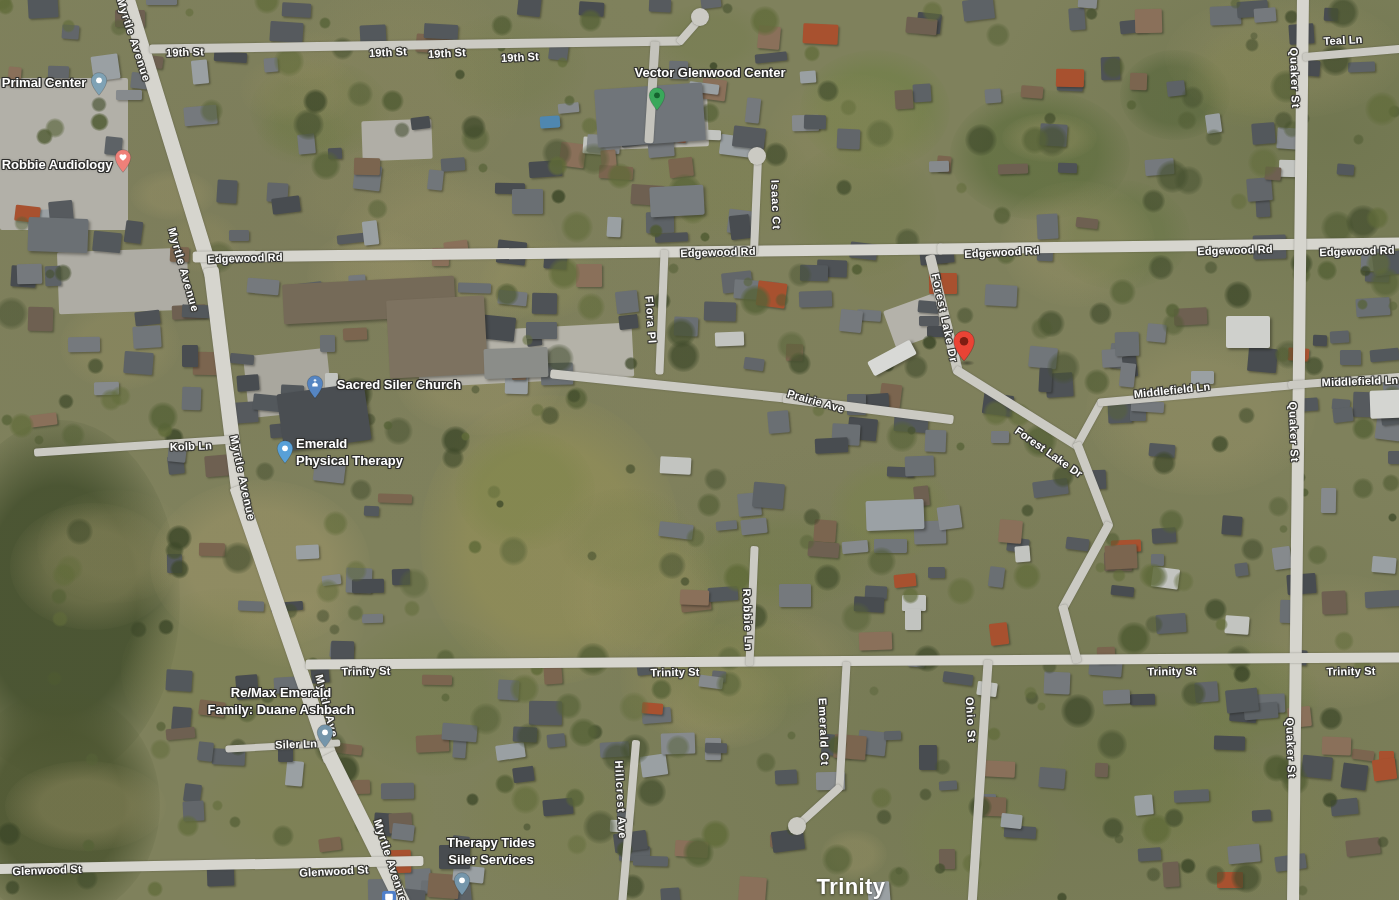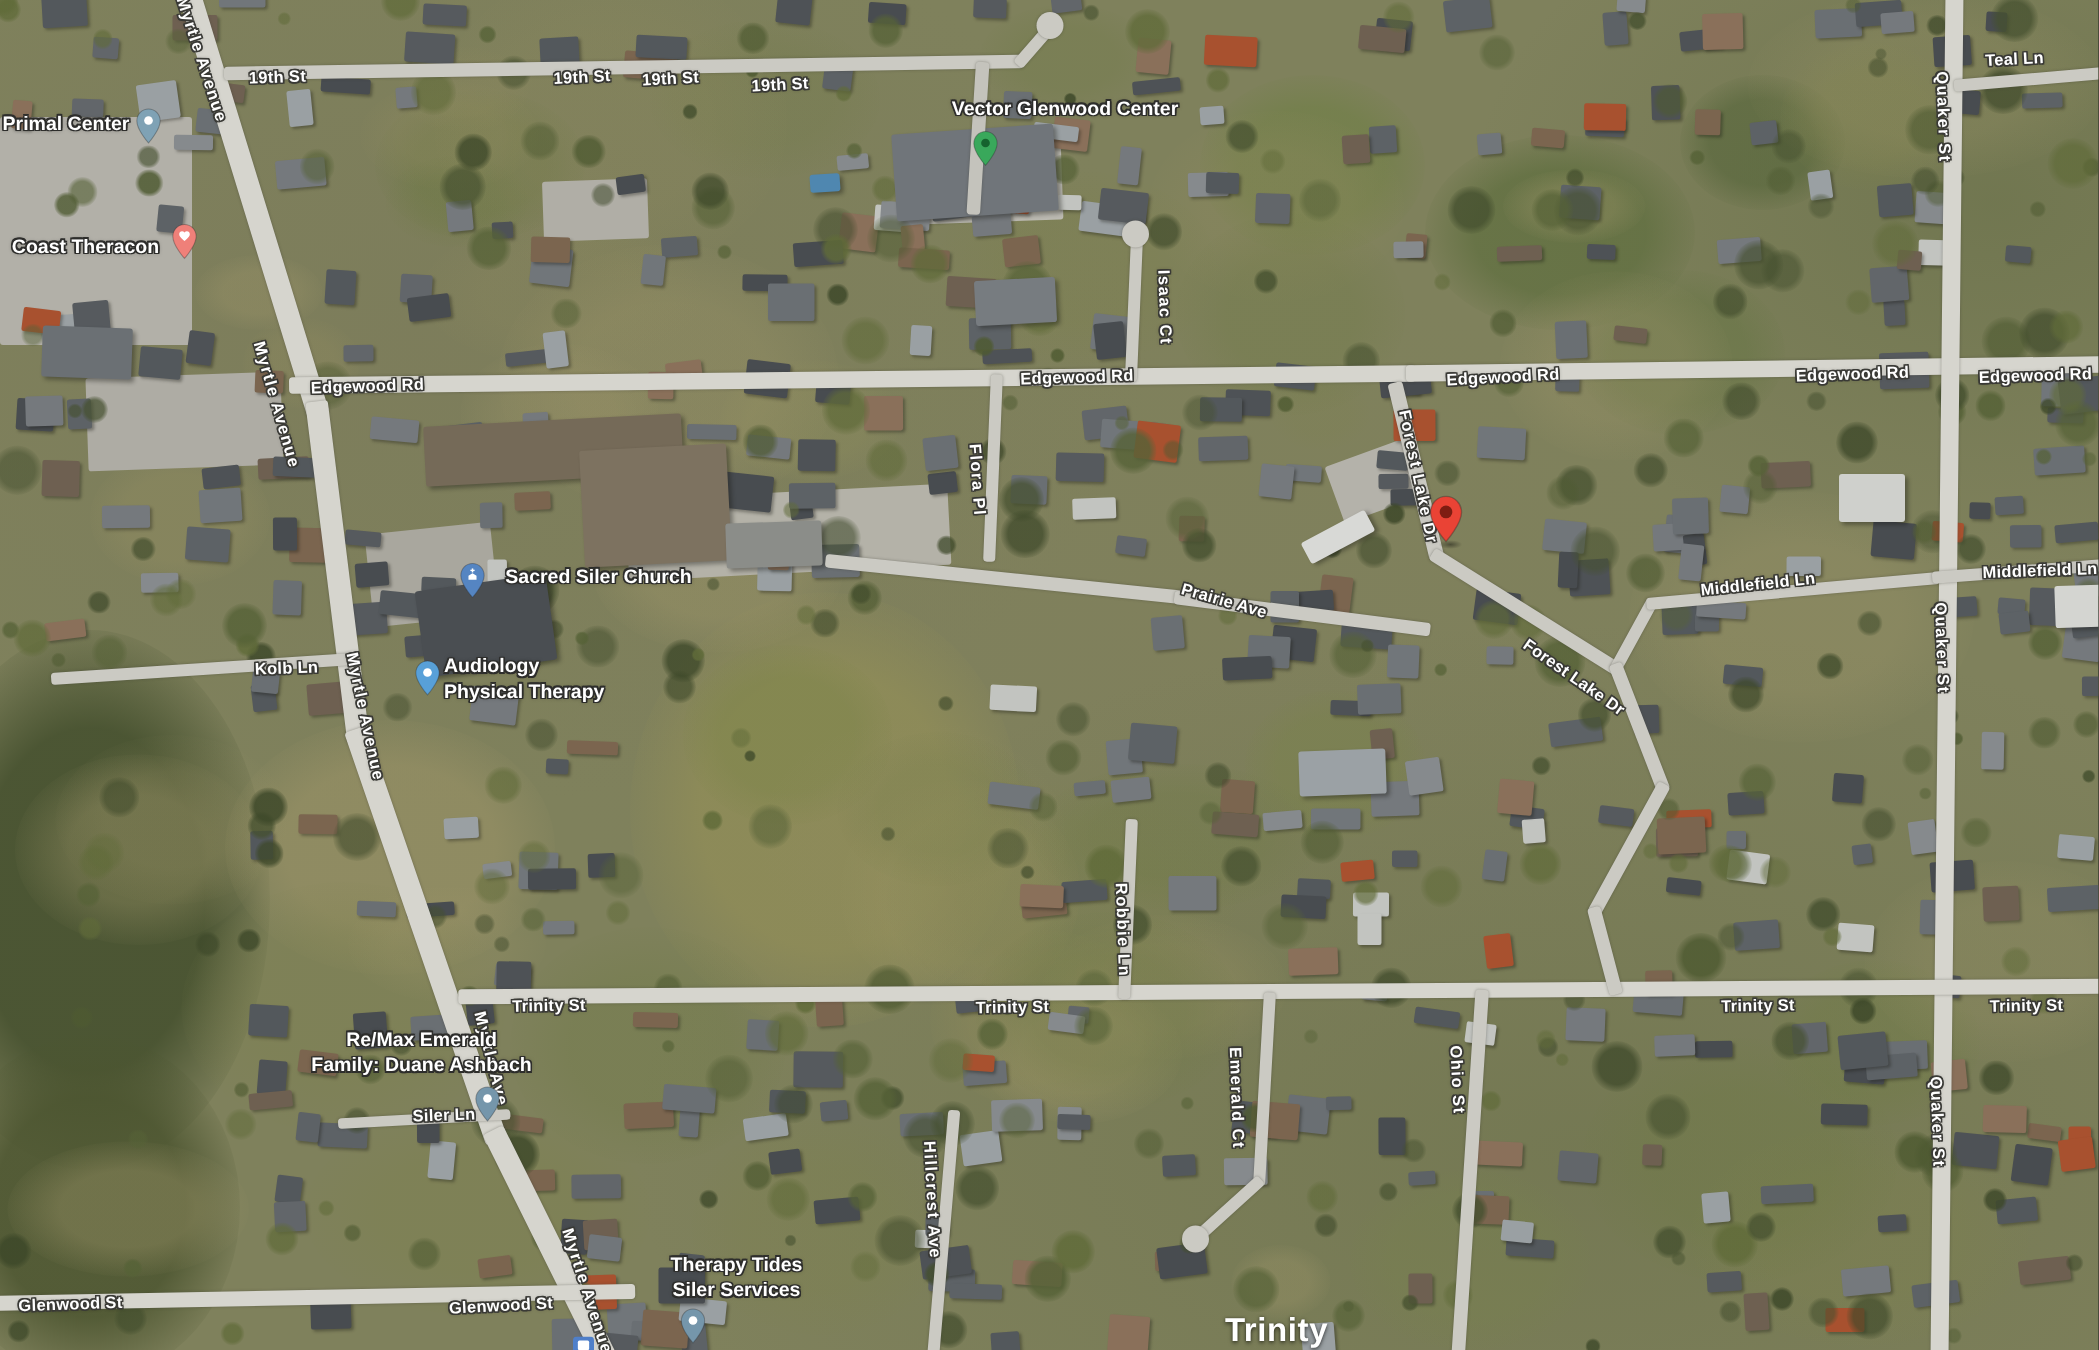--- a/index.html
+++ b/index.html
@@ -966,21 +966,21 @@
     </div>
   <div id="pois" class="layer">
       <div class="poi-label" style="left: 44px; top: 82px;">
         <div>Primal Center</div>
       </div>
       <div class="marker" style="left: 99px; top: 96px;"><svg width="17" height="24" viewBox="0 0 24 34">
           <path d="M12 1C5.9 1 1 5.9 1 12.2 1 20.6 12 33 12 33s11-12.4 11-20.8C23 5.9 18.1 1 12 1z" fill="#7fa2b5" stroke="rgba(40,40,40,.35)" stroke-width="1"></path>
           <circle cx="12" cy="11.8" r="4.1" fill="#fff"></circle>
         </svg></div>
       <div class="poi-label" style="left: 57px; top: 164px;">
-        <div>Coast Theracon</div>
+        <div>Robbie Audiology</div>
       </div>
       <div class="marker" style="left: 123px; top: 173px;"><svg width="17" height="24" viewBox="0 0 24 34">
           <path d="M12 1C5.9 1 1 5.9 1 12.2 1 20.6 12 33 12 33s11-12.4 11-20.8C23 5.9 18.1 1 12 1z" fill="#ef8079" stroke="rgba(40,40,40,.35)" stroke-width="1"></path>
           <path d="M12 16.6l-.9-.8C8.5 13.5 7 12 7 10.1 7 8.6 8.2 7.4 9.7 7.4c.9 0 1.7.4 2.3 1.1.6-.7 1.4-1.1 2.3-1.1 1.5 0 2.7 1.2 2.7 2.7 0 1.9-1.5 3.4-4.1 5.7l-.9.8z" fill="#fff"></path>
         </svg></div>
       <div class="poi-label" style="left: 710px; top: 72px;">
         <div>Vector Glenwood Center</div>
       </div>
       <div class="marker" style="left: 657px; top: 111px;"><svg width="17" height="24" viewBox="0 0 24 34">
           <path d="M12 1C5.9 1 1 5.9 1 12.2 1 20.6 12 33 12 33s11-12.4 11-20.8C23 5.9 18.1 1 12 1z" fill="#39a85b" stroke="rgba(40,40,40,.35)" stroke-width="1"></path>
@@ -989,21 +989,21 @@
       <div class="poi-label" style="left: 399px; top: 384px;">
         <div>Sacred Siler Church</div>
       </div>
       <div class="marker" style="left: 315px; top: 399px;"><svg width="17" height="24" viewBox="0 0 24 34">
           <path d="M12 1C5.9 1 1 5.9 1 12.2 1 20.6 12 33 12 33s11-12.4 11-20.8C23 5.9 18.1 1 12 1z" fill="#5585c2" stroke="rgba(40,40,40,.35)" stroke-width="1"></path>
           <rect x="11.3" y="5.6" width="1.4" height="3.8" fill="#fff"></rect>
           <rect x="10" y="6.8" width="4" height="1.3" fill="#fff"></rect>
           <path d="M8.2 16.4v-3.8l3.8-2.4 3.8 2.4v3.8z" fill="#fff"></path>
         </svg></div>
       <div class="poi-label left" style="left: 296px; top: 452px;">
-        <div>Audiology</div>
+        <div>Emerald</div>
         <div>Physical Therapy</div>
       </div>
       <div class="marker" style="left: 285px; top: 464px;"><svg width="17" height="24" viewBox="0 0 24 34">
           <path d="M12 1C5.9 1 1 5.9 1 12.2 1 20.6 12 33 12 33s11-12.4 11-20.8C23 5.9 18.1 1 12 1z" fill="#58a0d8" stroke="rgba(40,40,40,.35)" stroke-width="1"></path>
           <circle cx="12" cy="11.8" r="4.1" fill="#fff"></circle>
         </svg></div>
       <div class="poi-label" style="left: 281px; top: 701px;">
         <div>Re/Max Emerald</div>
         <div>Family: Duane Ashbach</div>
       </div>

